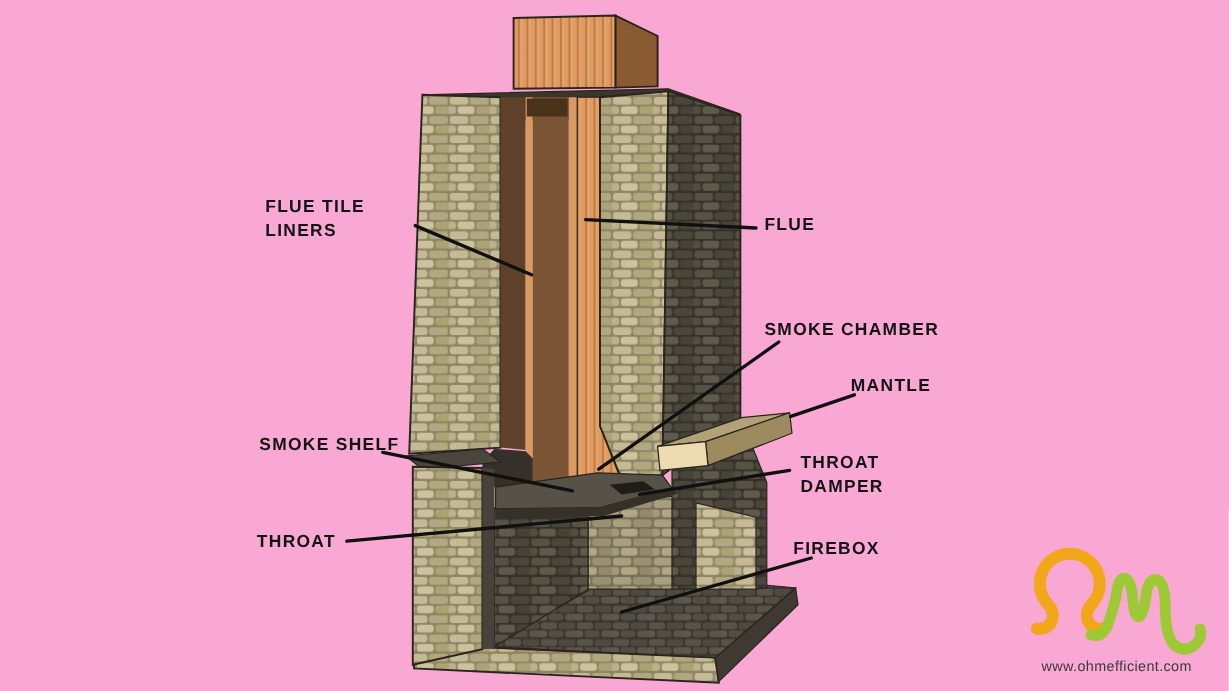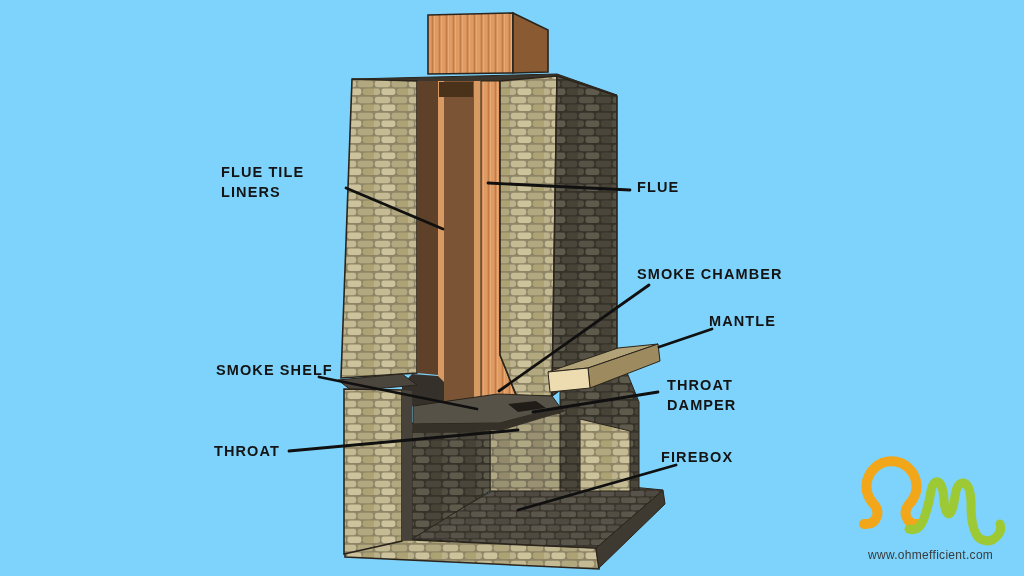--- a/index.html
+++ b/index.html
@@ -1,20 +1,20 @@
 <!DOCTYPE html>
 <html><head>
 <meta charset="utf-8">
 <style>
   html, body { margin: 0; padding: 0; background: #ffffff; }
   .stage {
     position: relative;
     width: 1024px;
     height: 576px;
-    background: #7dd3fc;
+    background: #f9a8d4;
     overflow: hidden;
     font-family: "Liberation Sans", sans-serif;
   }
   svg { display: block; }
   .diagram-label {
     font-family: "Liberation Sans", sans-serif;
     font-weight: bold;
     font-size: 14.5px;
     letter-spacing: 1.1px;
     fill: #141414;

